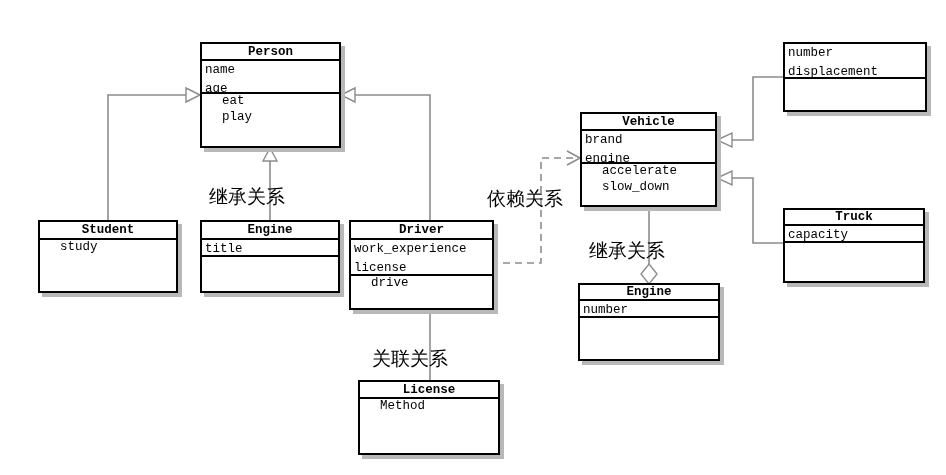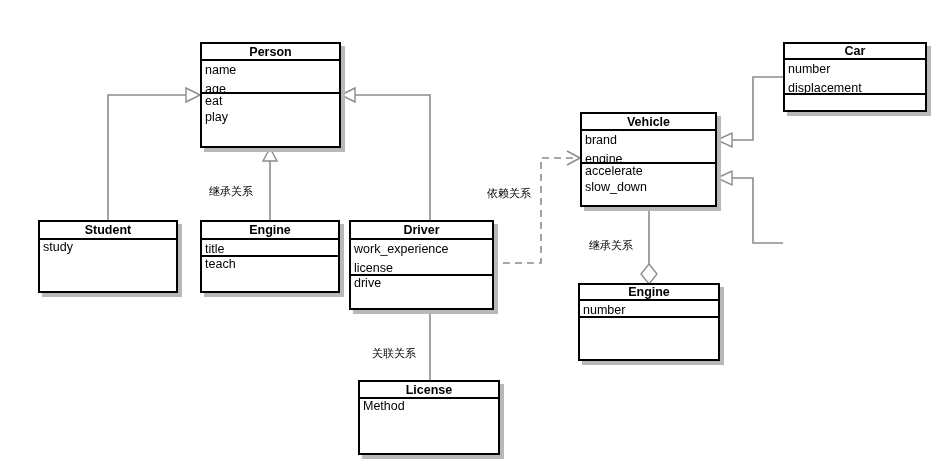--- a/index.html
+++ b/index.html
@@ -1,20 +1,20 @@
 <!DOCTYPE html>
 <html><head>
 <meta charset="utf-8">
 <style>
   html,body{margin:0;padding:0;background:#ffffff;}
   #canvas{
     position:relative;
     width:946px;height:475px;
     background:#ffffff;
-    font-family:Liberation Sans, sans-serif;
+    font-family:Liberation Mono, monospace;
     overflow:hidden;
     border-radius:23px;
   }
   #wires{position:absolute;left:0;top:0;width:946px;height:475px;}
   .uml-class{
     position:absolute;
     box-sizing:border-box;
     background:#ffffff;
     border:2px solid #000000;
     box-shadow:4px 4px 0 #b8b8b8;
@@ -27,26 +27,26 @@
     display:flex;align-items:center;justify-content:center;
     overflow:hidden;flex:0 0 auto;
   }
   .uml-attrs{
     border-bottom:2px solid #000000;
     padding:0 3px;white-space:pre-line;line-height:19px;
     overflow:hidden;flex:0 0 auto;
   }
   .uml-methods{
     flex:1 1 auto;
-    padding:0 3px;white-space:pre-line;line-height:15.5px;
+    padding:0 20px;white-space:pre-line;line-height:15.5px;
     overflow:hidden;
   }
   .rel-label{
     position:absolute;
-    font-size:11px;color:#000000;
+    font-size:19px;color:#000000;
     white-space:nowrap;
   }
 </style>
 </head>
 <body>
 
 <div id="canvas">
 
   <svg id="wires" width="946" height="475" viewBox="0 0 946 475">
     <g fill="none" stroke="#8c8c8c" stroke-width="1.6">
@@ -90,45 +90,48 @@
   </div>
 
   <div class="uml-class" style="left:38px;top:220px;width:140px;height:73px">
     <div class="uml-title" style="height:16px">Student</div>
     <div class="uml-methods">study</div>
   </div>
 
   <div class="uml-class" style="left:200px;top:220px;width:140px;height:73px">
     <div class="uml-title" style="height:16px">Engine</div>
     <div class="uml-attrs" style="height:15px">title</div>
-    <div class="uml-methods">teach</div>
   </div>
 
   <div class="uml-class" style="left:349px;top:220px;width:145px;height:90px">
     <div class="uml-title" style="height:16px">Driver</div>
     <div class="uml-attrs" style="height:34px">work_experience
 license</div>
     <div class="uml-methods">drive</div>
   </div>
 
   <div class="uml-class" style="left:580px;top:112px;width:137px;height:95px">
     <div class="uml-title" style="height:15px">Vehicle</div>
     <div class="uml-attrs" style="height:31px">brand
 engine</div>
     <div class="uml-methods">accelerate
 slow_down</div>
   </div>
 
   <div class="uml-class" style="left:783px;top:42px;width:144px;height:70px">
-    <div class="uml-title" style="height:14px">Car</div>
     <div class="uml-attrs" style="height:33px">number
 displacement</div>
     <div class="uml-methods"></div>
   </div>
 
+  <div class="uml-class" style="left:783px;top:208px;width:142px;height:75px">
+    <div class="uml-title" style="height:14px">Truck</div>
+    <div class="uml-attrs" style="height:15px">capacity</div>
+    <div class="uml-methods"></div>
+  </div>
 
   <div class="uml-class" style="left:578px;top:283px;width:142px;height:78px">
     <div class="uml-title" style="height:14px">Engine</div>
     <div class="uml-attrs" style="height:15px">number</div>
     <div class="uml-methods"></div>
   </div>
 
   <div class="uml-class" style="left:358px;top:380px;width:142px;height:75px">
     <div class="uml-title" style="height:15px">License</div>
     <div class="uml-methods">Method</div>

